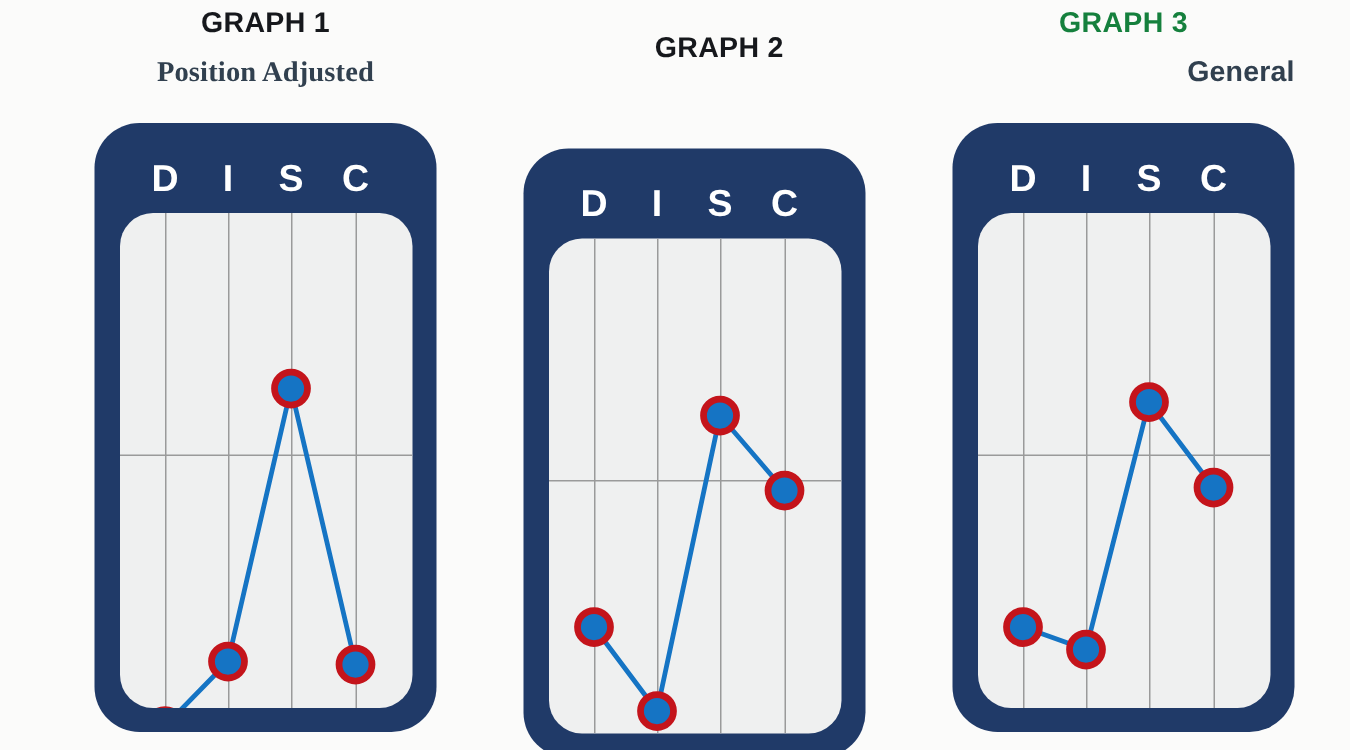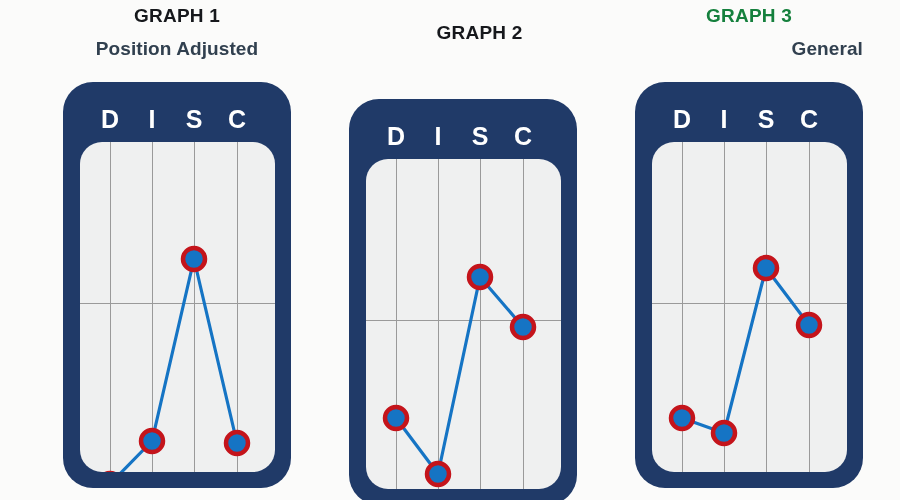--- a/index.html
+++ b/index.html
@@ -105,21 +105,21 @@
     height: 330px;
     overflow: visible;
   }
 </style>
 </head>
 <body>
 
 <div id="board">
     <div class="graph-block" style="left: 63px; width: 228px;">
       <div class="graph-label" style="color: rgb(22, 24, 28);">GRAPH 1</div>
-      <div class="graph-title" style="color: rgb(49, 64, 79);">Position Adjusted</div>
+      <div class="graph-title" style="color: rgb(49, 64, 79); font-family: Liberation Serif, serif;">Position Adjusted</div>
       <div class="card" style="background: rgb(32, 58, 104);">
         <div class="disc-header">
           <div class="disc-letter" style="left: 47px; color: rgb(255, 255, 255);">D</div>
           <div class="disc-letter" style="left: 89px; color: rgb(255, 255, 255);">I</div>
           <div class="disc-letter" style="left: 131px; color: rgb(255, 255, 255);">S</div>
           <div class="disc-letter" style="left: 174px; color: rgb(255, 255, 255);">C</div>
         </div>
         <div class="plot" style="background: rgb(239, 240, 240);">
           <div class="vgrid" style="left: 30px; background: rgb(154, 154, 154);"></div>
           <div class="vgrid" style="left: 72px; background: rgb(154, 154, 154);"></div>

